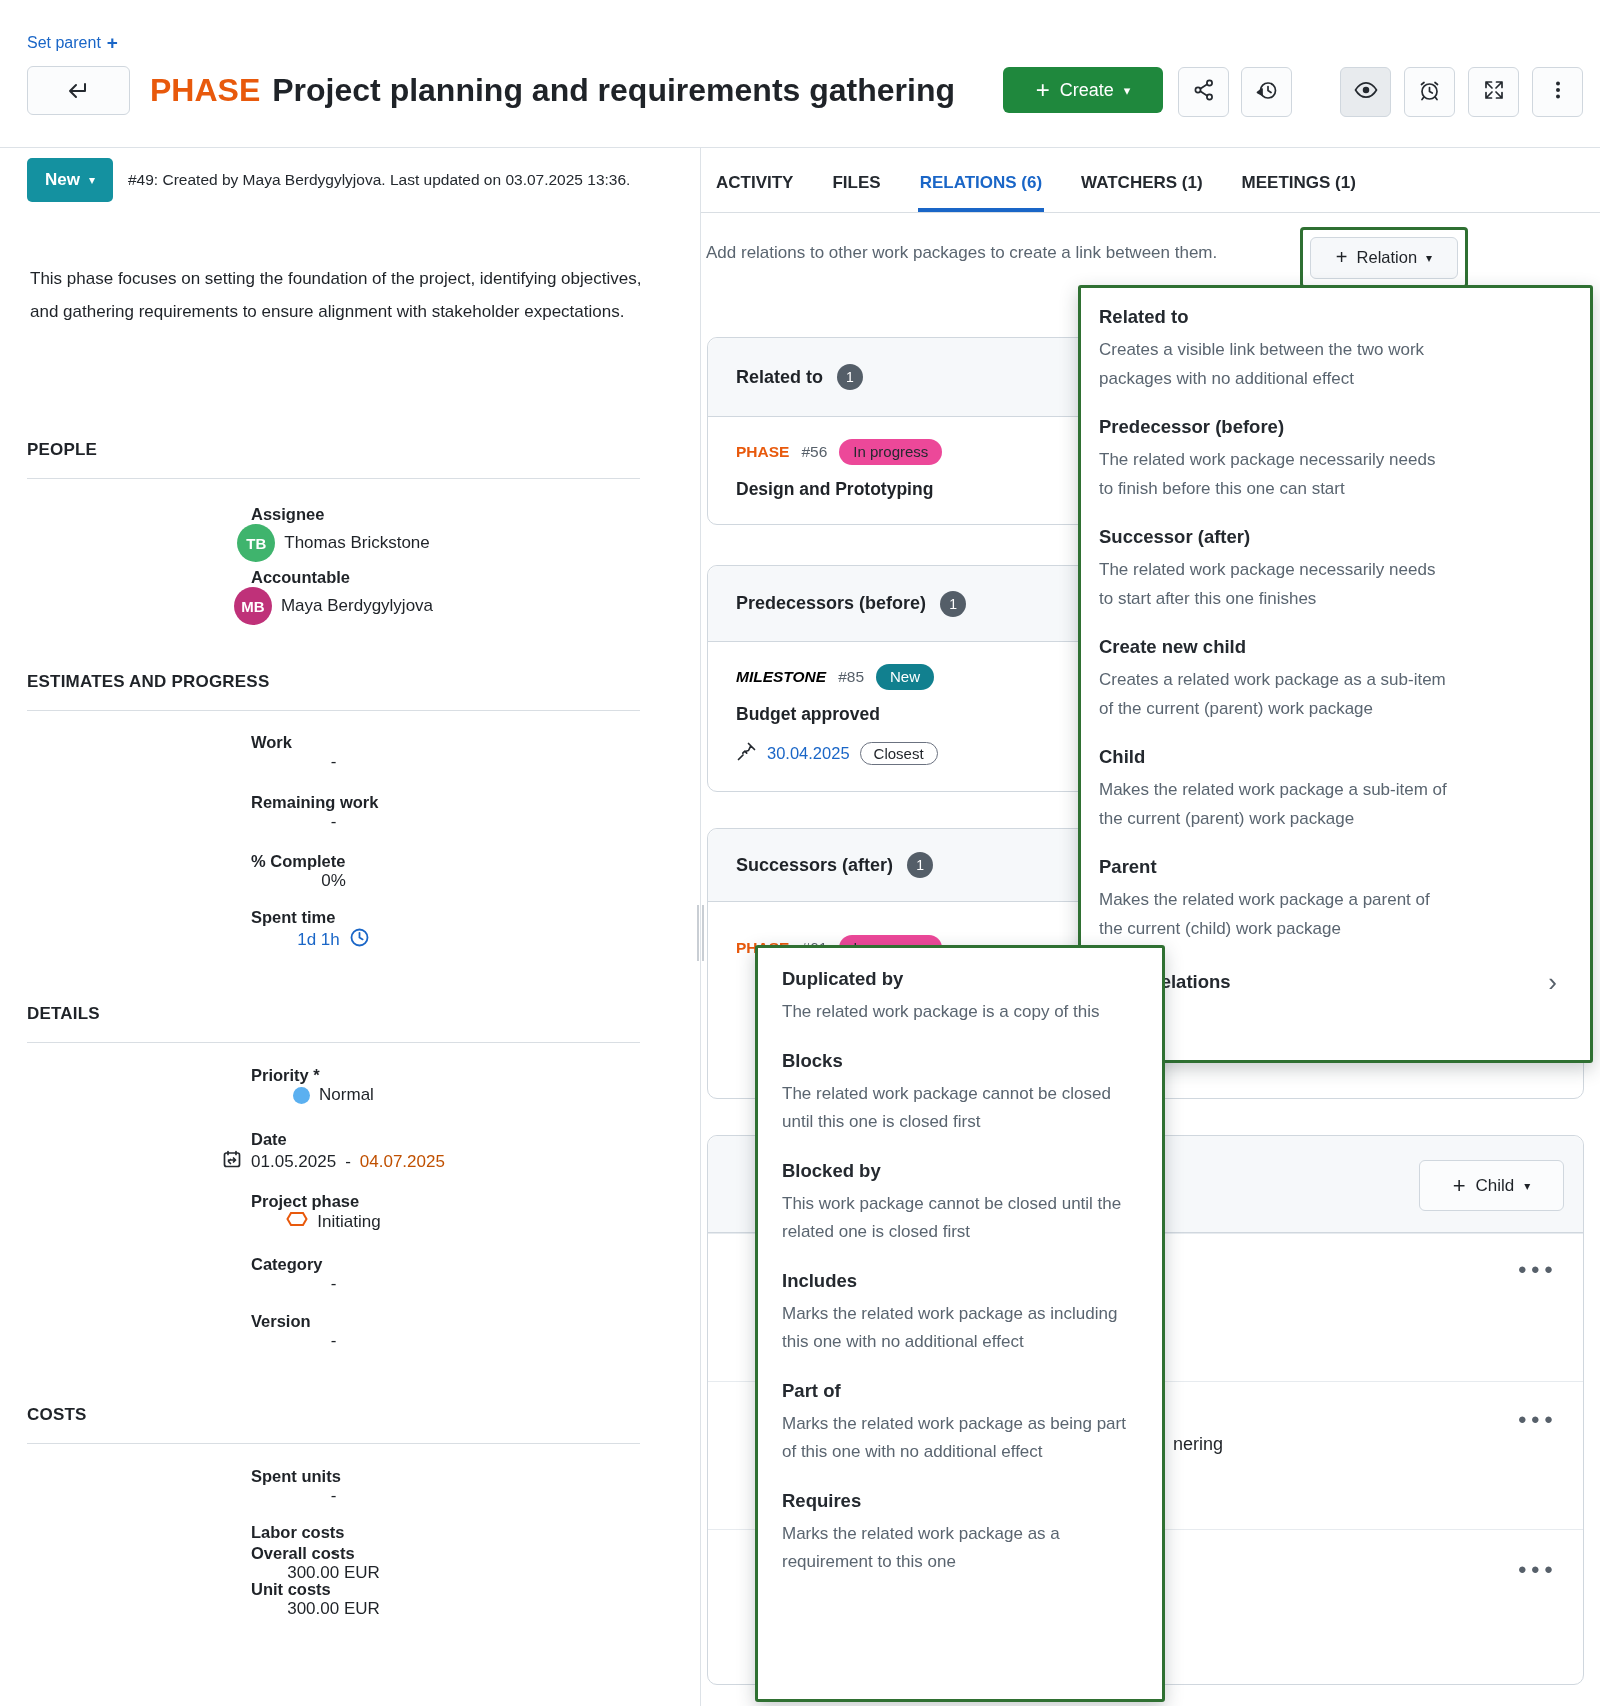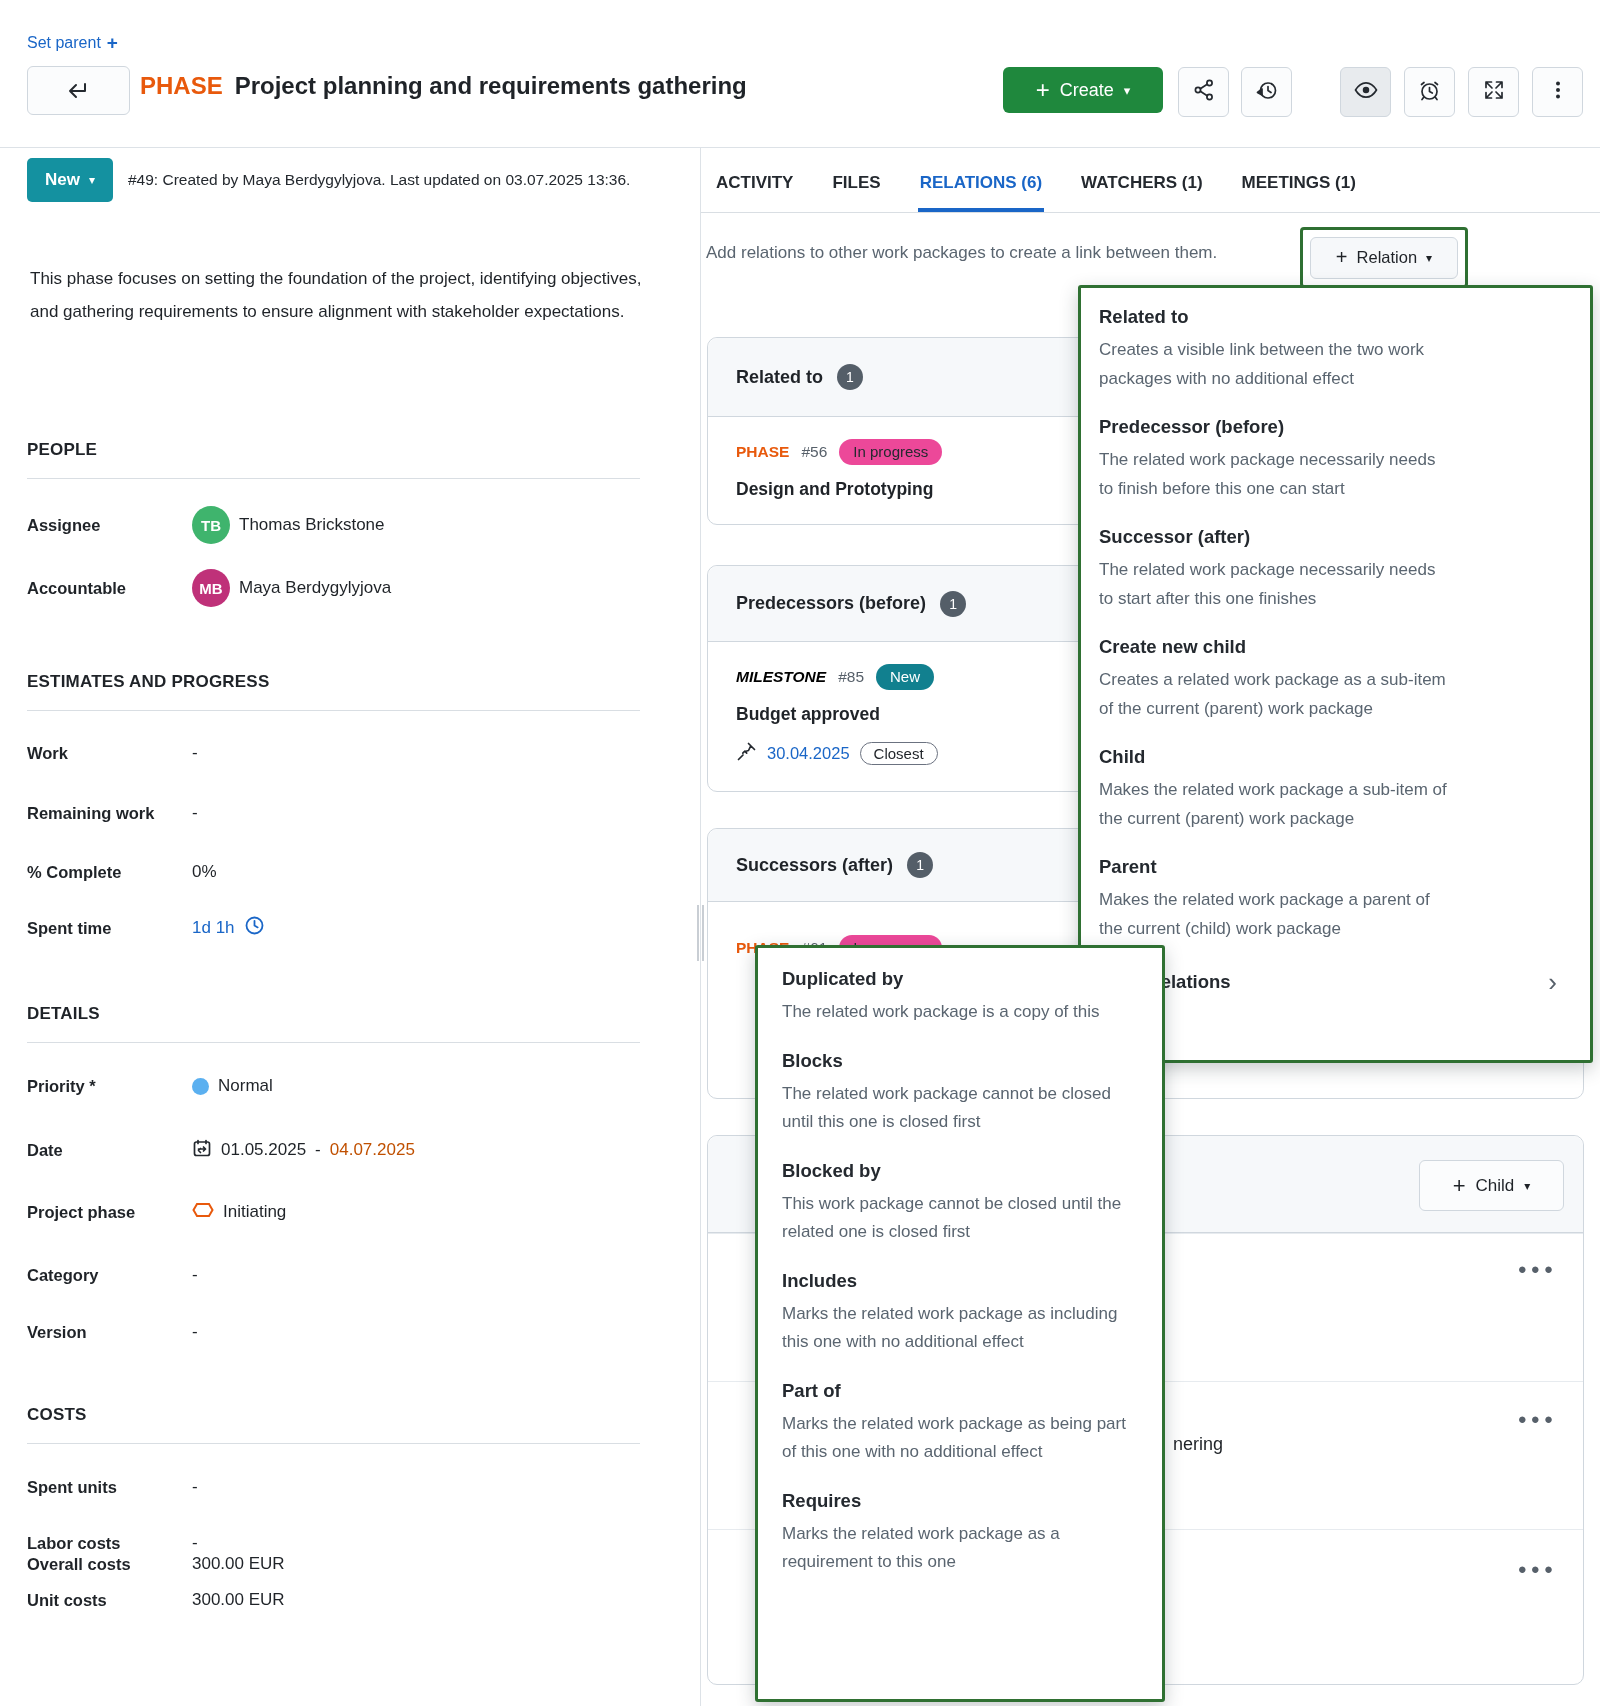--- a/index.html
+++ b/index.html
@@ -5,21 +5,21 @@
   html,body{margin:0;padding:0;background:#fff;}
   .page{position:relative;width:1600px;height:1706px;background:#fff;overflow:hidden;
         font-family:"Liberation Sans","DejaVu Sans",sans-serif;color:#1f2328;}
   .abs{position:absolute;}
 
   
   .set-parent{left:27px;top:32px;font-size:16px;color:#1a66c7;cursor:pointer;display:flex;align-items:center;gap:6px;}
   .set-parent .plus{font-size:19px;font-weight:600;}
   .back-btn{left:27px;top:66px;width:101px;height:47px;border:1px solid #d0d7de;border-radius:6px;
             background:#fbfcfd;display:flex;align-items:center;justify-content:center;cursor:pointer;}
-  .page-title{left:140px;top:72px;font-size:24px;font-weight:700;white-space:nowrap;}
+  .page-title{left:150px;top:72px;font-size:32px;font-weight:700;white-space:nowrap;}
   .type-orange{color:#e8590c;margin-right:12px;}
   .create-btn{left:1003px;top:67px;width:160px;height:46px;background:#1f883d;border-radius:6px;color:#fff;
               display:flex;align-items:center;justify-content:center;gap:10px;cursor:pointer;}
   .create-btn .plus{font-size:24px;font-weight:400;line-height:1;}
   .create-btn .lbl{font-size:18px;}
   .create-btn .chev{font-size:13px;}
   .icon-btn{top:67px;width:49px;height:48px;border:1px solid #d0d7de;border-radius:6px;background:#fbfcfd;
             display:flex;align-items:center;justify-content:center;cursor:pointer;}
   .icon-btn.active{background:#e8ebee;}
   .icon-btn svg{stroke:#24292f;fill:none;stroke-width:1.7;stroke-linecap:round;stroke-linejoin:round;}
@@ -32,21 +32,21 @@
   
   .status-btn{left:27px;top:158px;width:86px;height:44px;background:#1491a0;border-radius:5px;color:#fff;
               display:flex;align-items:center;justify-content:center;gap:9px;font-size:17px;font-weight:600;cursor:pointer;}
   .status-btn .chev{font-size:12px;}
   .meta-text{left:128px;top:171px;width:545px;font-size:15.5px;color:#24292f;white-space:nowrap;overflow:hidden;}
 
   
   .description{left:30px;top:262px;width:615px;font-size:17px;line-height:33px;color:#1f2328;}
   .sec-hdr{left:27px;font-size:17px;font-weight:700;letter-spacing:.2px;}
   .sec-rule{left:27px;width:613px;height:1px;background:#d9dee3;}
-  .frow{left:27px;width:613px;display:flex;align-items:center;height:40px;}
+  .frow{left:27px;width:613px;display:flex;align-items:center;height:40px;flex-direction:column;}
   .frow .flabel{width:165px;font-size:16.5px;font-weight:700;flex:none;}
   .frow .fvalue{font-size:17px;display:flex;align-items:center;gap:9px;}
   .avatar{width:38px;height:38px;border-radius:50%;color:#fff;font-size:15px;font-weight:700;
           display:flex;align-items:center;justify-content:center;flex:none;}
   .avatar.tb{background:#3fb46d;}
   .avatar.mb{background:#bf3179;}
   .link-blue{color:#1a66c7;cursor:pointer;}
   .date-orange{color:#c05000;}
   .prio-dot{width:17px;height:17px;border-radius:50%;background:#5bb0f0;display:inline-block;}
   .phase-ico svg{stroke:#e8590c;fill:none;stroke-width:2;}

